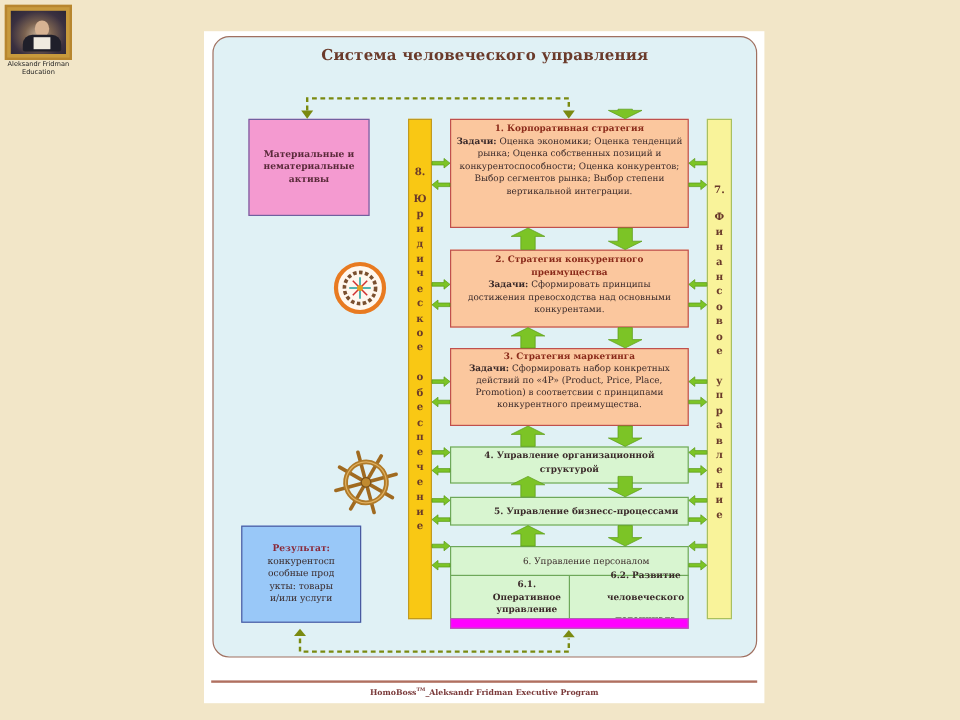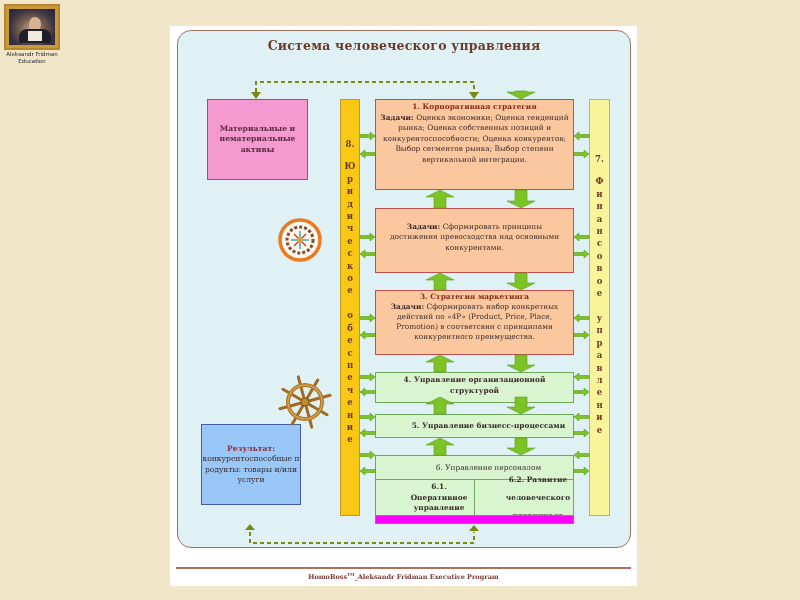--- a/index.html
+++ b/index.html
@@ -86,21 +86,21 @@
 </div>
 
 <div class="slide"></div>
 <div class="frame"></div>
 <div class="title">Система человеческого управления</div>
 
 <div class="box pink" style="left:207px;top:99px;width:101px;height:81px;display:flex;align-items:center;justify-content:center;padding:0 6px;font-size:7.6px;line-height:10.5px;">
   <span>Материальные и нематериальные активы</span>
 </div>
 
-<div class="box blue" style="left:201px;top:424px;width:100px;height:81px;display:flex;flex-direction:column;align-items:center;justify-content:center;padding:0 0;font-size:7.6px;line-height:10.5px;">
+<div class="box blue" style="left:201px;top:438px;width:100px;height:81px;display:flex;flex-direction:column;align-items:center;justify-content:center;padding:0 20px;font-size:7.6px;line-height:10.5px;">
   <b style="color:#8a2a3a;">Результат:</b>
   <span style="word-break:break-all;">конкурентоспособные продукты: товары и/или услуги</span>
 </div>
 
 <div class="vbar vbar-legal">
   <div id="legal-letters" style="padding-top:38px;">
       <div style="margin-bottom: 10px;">8.</div>
       <div>Ю</div>
       <div>р</div>
       <div>и</div>
@@ -153,21 +153,21 @@
     </div>
 </div>
 
 <div class="box orange" style="left:375px;top:99px;width:199px;height:91px;padding:2px 4px;">
   <b class="h">1. Корпоративная стратегия</b><br>
   <b>Задачи:</b>
   <span>Оценка экономики; Оценка тенденций рынка; Оценка собственных позиций и конкурентоспособности; Оценка конкурентов; Выбор сегментов рынка; Выбор степени вертикальной интеграции.</span>
 </div>
 
 <div class="box orange" style="left:375px;top:208px;width:199px;height:65px;padding:2px 6px;">
-  <br>
+  <b class="h">2. Стратегия конкурентного преимущества</b><br>
   <b>Задачи:</b>
   <span>Сформировать принципы достижения превосходства над основными конкурентами.</span>
 </div>
 
 <div class="box orange" style="left:375px;top:290px;width:199px;height:65px;padding:1px 8px;line-height:10px;">
   <b class="h">3. Стратегия маркетинга</b><br>
   <b>Задачи:</b>
   <span>Сформировать набор конкретных действий по «4P» (Product, Price, Place, Promotion) в соответсвии с принципами конкурентного преимущества.</span>
 </div>
 

